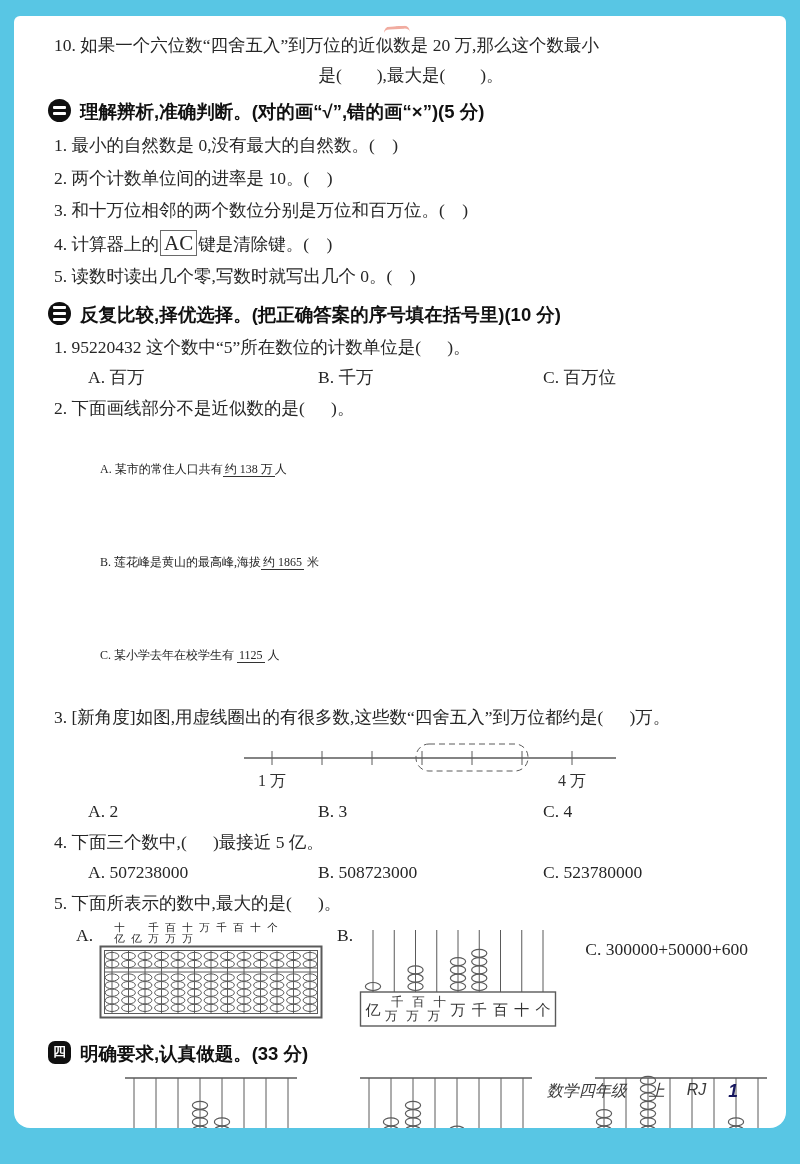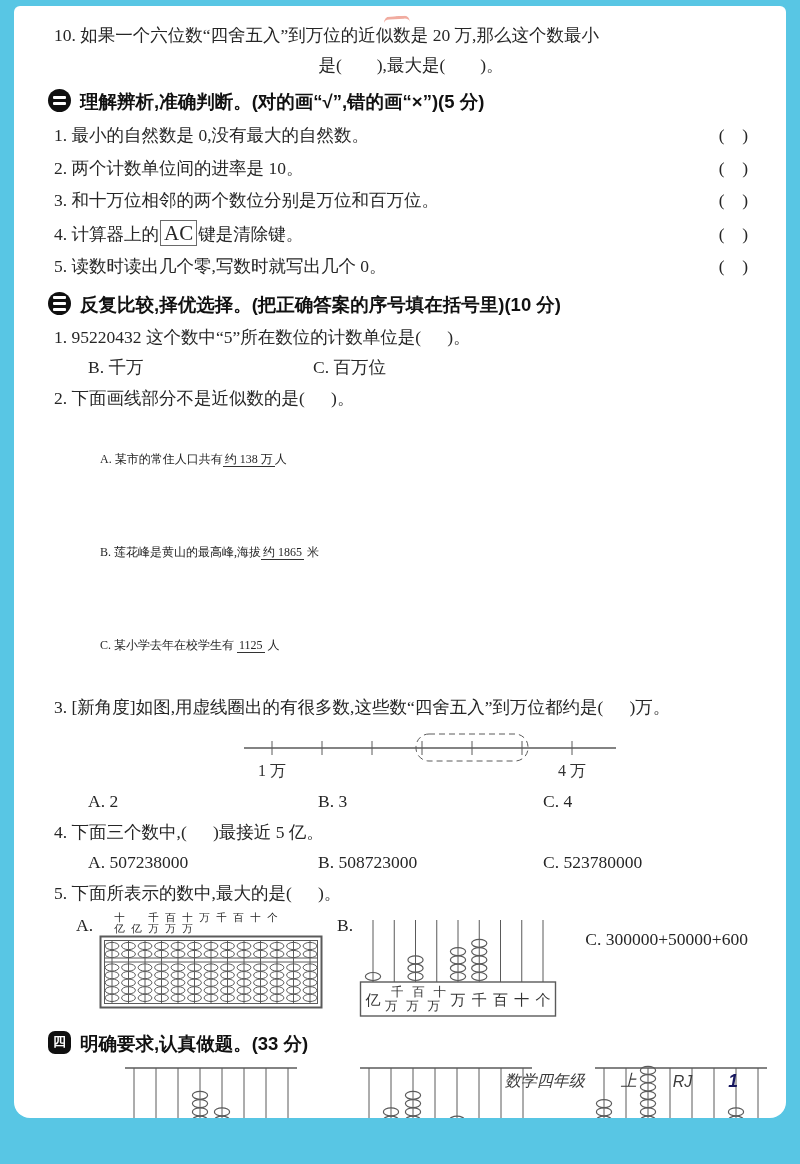--- a/index.html
+++ b/index.html
@@ -5,40 +5,40 @@
   html,body{margin:0;padding:0;}
   body{
     width:800px;height:1164px;
     background:#58c6e4;
     font-family:"Liberation Serif", serif;
     color:#262626;
     position:relative;
     overflow:hidden;
   }
   .page{
-    position:absolute;left:14px;top:6px;width:772px;height:1112px;
+    position:absolute;left:14px;top:16px;width:772px;height:1112px;
     background:#ffffff;
     border-radius:6px 6px 16px 16px;
     box-sizing:border-box;
     padding:14px 38px 0 40px;
     overflow:hidden;
   }
   .line{font-size:17.5px;line-height:30px;white-space:pre-wrap;}
   .indent{padding-left:20px;text-align:center;}
   .red-mark{position:absolute;left:370px;top:10px;width:26px;height:10px;
     border-top:3px solid rgba(225,70,45,.45);border-radius:40%/90%;transform:rotate(-3deg);}
   
   .sec-header{display:flex;gap:9px;margin:9px 0 5px -6px;
     font-family:"Liberation Sans", sans-serif;font-weight:bold;font-size:18.5px;color:#111;}
   .sec-badge{width:23px;height:23px;border-radius:50%;background:#101010;flex:0 0 auto;
     display:inline-flex;flex-direction:column;justify-content:center;align-items:center;gap:3px;}
   .sec-badge .bar{width:13px;height:3px;background:#fff;border-radius:1px;}
   .sec-badge.char{color:#fff;font-size:13px;font-weight:bold;justify-content:center;border-radius:7px;}
   
-  .judge-item{display:flex;justify-content:space-between;align-items:baseline;
+  .judge-item{display:flex;align-items:baseline;
     font-size:17.5px;line-height:32.5px;}
   .keep-sp{white-space:pre;}
   .acbox{border:1px solid #6a6a6a;padding:0 3px;font-size:21px;margin:0 1px;}
   
   .opt-row{display:flex;padding-left:34px;font-size:17.5px;line-height:31px;}
   .opt-row .c1{width:230px;}
   .opt-row .c2{width:225px;}
   .opt-row .c3{flex:1;}
   .opt-line{padding-left:34px;font-size:12px;line-height:31px;white-space:pre-wrap;}
   .uline{text-decoration:none;border-bottom:1.2px solid #333;padding:0 2px;}
@@ -55,21 +55,21 @@
   .abacus-labels{display:flex;align-items:flex-start;margin:0 0 1px 12px;}
   .ab1,.ab2{display:inline-flex;width:17px;justify-content:center;font-size:10.5px;line-height:11px;}
   .ab2{flex-direction:column;align-items:center;}
   .ab-low{margin-top:11px;}
   
   .device-grid{display:grid;grid-template-columns:235px 235px 225px;margin:6px 0 0 66px;}
   .device-cell{display:flex;flex-direction:column;}
   
   .footer{position:absolute;right:48px;bottom:26px;
     font-family:"Liberation Sans", sans-serif;font-style:italic;font-size:16px;color:#3a3a3a;
-    display:flex;gap:36px;align-items:center;}
+    display:flex;gap:22px;align-items:flex-start;}
   .footer .pg{font-weight:bold;font-size:17.5px;color:#17175e;}
 </style>
 </head>
 <body>
 
 <div class="page">
   <div class="red-mark"></div>
 
   <div class="line">10. 如果一个六位数“四舍五入”到万位的近似数是 20 万,那么这个数最小</div>
   <div class="line indent">是(        ),最大是(        )。</div>
@@ -106,20 +106,21 @@
     <span class="sec-badge">
         <span class="bar"></span>
         <span class="bar"></span>
         <span class="bar"></span>
       </span>
     <span>反复比较,择优选择。(把正确答案的序号填在括号里)(10 分)</span>
   </div>
 
   <div class="line">1. 95220432 这个数中“5”所在数位的计数单位是(      )。</div>
   <div class="opt-row">
+    <span class="c1">A. 百万</span>
     <span class="c2">B. 千万</span>
     <span class="c3">C. 百万位</span>
   </div>
 
   <div class="line">2. 下面画线部分不是近似数的是(      )。</div>
   <div class="opt-line">
     <span>A. 某市的常住人口共有</span><span class="uline">约 138 万</span><span>人</span>
   </div>
   <div class="opt-line">
     <span>B. 莲花峰是黄山的最高峰,海拔</span><span class="uline">约 1865</span><span> 米</span>

